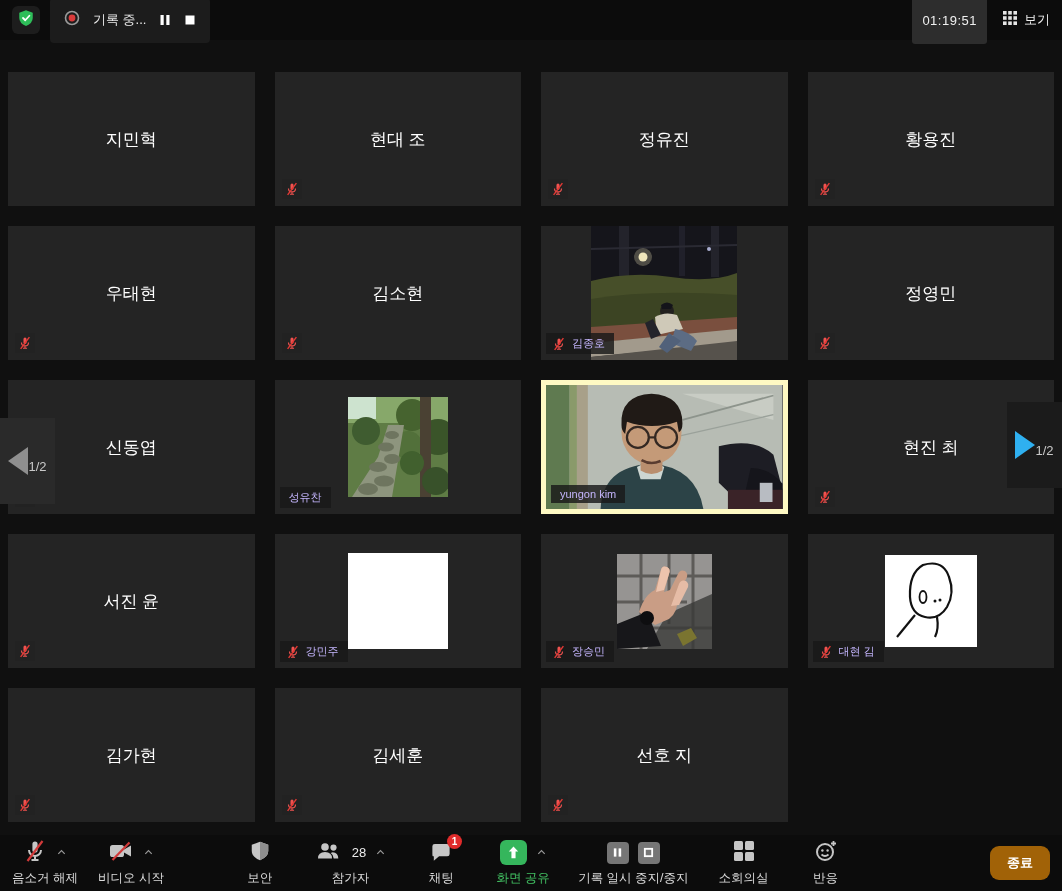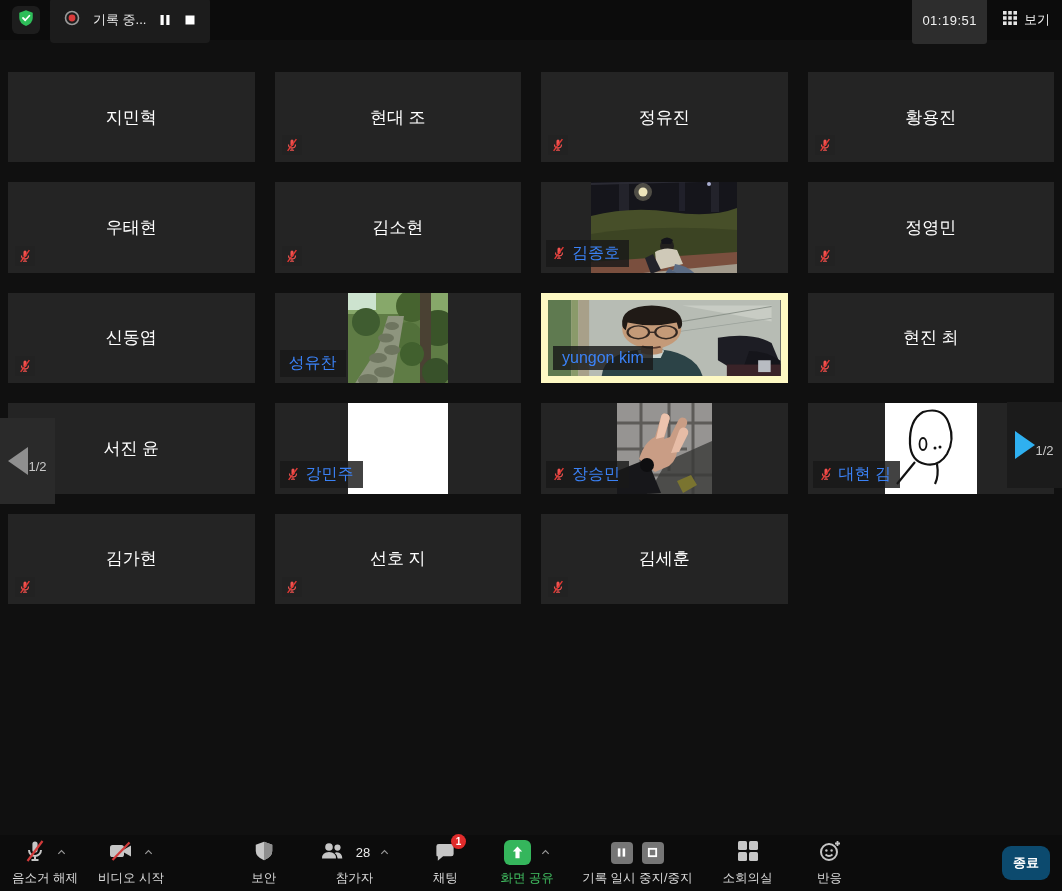--- a/index.html
+++ b/index.html
@@ -13,30 +13,30 @@
   .topbar{position:absolute;top:0;left:0;right:0;height:40px;display:flex;align-items:center;padding:0 12px;box-sizing:border-box;background:#0c0c0c;}
   .shield-badge{width:28px;height:28px;background:#1d1d1d;border-radius:6px;display:flex;align-items:center;justify-content:center;margin-right:10px;cursor:pointer;}
   .rec-widget{height:45px;background:#1c1c1c;border-radius:4px;display:flex;align-items:center;gap:13px;padding:0 14px;}
   .rec-label{font-size:13px;color:#eaeaea;}
   .tb-btn{display:flex;align-items:center;justify-content:center;cursor:pointer;}
   .tb-spacer{flex:1;}
   .timer-box{background:#2d2d2d;border-radius:3px;padding:16px 10px;font-size:13px;color:#f0f0f0;letter-spacing:.5px;}
   .view-btn{display:flex;align-items:center;gap:7px;margin-left:16px;cursor:pointer;justify-content:flex-end;}
   .view-label{font-size:13px;color:#f0f0f0;}
   
-  .grid{position:absolute;top:72px;left:8px;width:1046px;height:532px;
+  .grid{position:absolute;top:72px;left:8px;width:1046px;height:750px;
     display:grid;grid-template-columns:repeat(4,1fr);grid-template-rows:repeat(5,1fr);gap:20px;}
   .tile{position:relative;background:#242424;overflow:hidden;box-sizing:border-box;cursor:pointer;}
-  .tile.active{border:7px solid #fef9c3;}
+  .tile.active{border:5px solid #fef9c3;}
   .cname{position:absolute;inset:0;display:flex;align-items:center;justify-content:center;
     color:#ffffff;font-size:17px;}
   .media{position:absolute;inset:0;display:flex;align-items:center;justify-content:center;}
   .wsq{width:100px;height:96px;background:#ffffff;}
   .ntag{position:absolute;left:5px;bottom:6px;display:inline-flex;align-items:center;gap:6px;
-    background:rgba(24,24,24,.82);color:#3b82f6;font-size:16px;padding:3px 9px 3px 6px;z-index:3;}
+    background:rgba(24,24,24,.82);color:#c4b5fd;font-size:11px;padding:3px 9px 3px 6px;z-index:3;}
   .ntag.nomic{padding-left:9px;}
   .mic-corner{position:absolute;left:7px;bottom:7px;background:rgba(32,32,32,.55);padding:3px;line-height:0;z-index:3;}
   .mi{line-height:0;}
   
   .nav-panel{position:absolute;width:55px;height:86px;display:flex;flex-direction:row;align-items:center;justify-content:center;z-index:6;cursor:pointer;}
   .nav-left{left:0;top:418px;background:#2a2a2a;}
   .nav-right{right:0;top:402px;background:#1b1b1b;}
   .tri-left{width:0;height:0;border-top:14px solid transparent;border-bottom:14px solid transparent;border-right:20px solid #8f8f8f;}
   .tri-right{width:0;height:0;border-top:14px solid transparent;border-bottom:14px solid transparent;border-left:20px solid #2fb0f0;}
   .page-frac{font-size:13px;color:#c9c9c9;margin-top:10px;}
@@ -48,22 +48,22 @@
   .titem{display:flex;flex-direction:column;align-items:center;justify-content:center;gap:4px;cursor:pointer;min-width:54px;}
   .ticon-row{height:26px;display:flex;align-items:center;gap:9px;position:relative;}
   .tlabel{font-size:12.5px;color:#dcdcdc;white-space:nowrap;}
   .tlabel.green{color:#42c162;}
   .pcount{font-size:13px;color:#ececec;margin-left:2px;}
   .chat-wrap{position:relative;line-height:0;}
   .chat-badge{position:absolute;top:-7px;right:-9px;background:#e02b2b;color:#fff;font-size:10px;font-weight:700;
     min-width:15px;height:15px;border-radius:8px;display:flex;align-items:center;justify-content:center;padding:0 3px;box-sizing:border-box;}
   .share-ico{width:27px;height:25px;background:#35b65c;border-radius:6px;display:flex;align-items:center;justify-content:center;}
   .recbtn{width:22px;height:22px;background:#767676;border-radius:4px;display:flex;align-items:center;justify-content:center;}
-  .end-btn{margin-left:auto;background:#0c4a6e;color:#fff;font-size:13px;font-weight:700;border:none;
-    padding:8px 11px;border-radius:9px;cursor:pointer;font-family:inherit;}
+  .end-btn{margin-left:auto;background:#a16207;color:#fff;font-size:13px;font-weight:700;border:none;
+    padding:8px 17px;border-radius:9px;cursor:pointer;font-family:inherit;}
   .chev{line-height:0;opacity:.9;}
 </style>
 </head>
 <body>
 
 <div class="topbar">
   <div class="shield-badge">
     <span>
       <svg width="18" height="18" viewBox="0 0 24 24">
           <path d="M12 1.5 L21 5 v7 q0 7 -9 10.5 Q3 19 3 12 V5 Z" fill="#2ebd59"></path>
@@ -354,30 +354,30 @@
     <div class="tile">
       <div class="cname">김가현</div>
       <span class="mic-corner"><svg width="14" height="14" viewBox="0 0 24 24">
           <rect x="9.4" y="2.5" width="5.2" height="11" rx="2.6" fill="#ef5350"></rect>
           <path d="M6 11a6 6 0 0 0 12 0" stroke="#ef5350" stroke-width="2" fill="none"></path>
           <path d="M12 17.5V21 M8.5 21h7" stroke="#ef5350" stroke-width="2"></path>
           <path d="M19.5 2 L4.5 22" stroke="#e53935" stroke-width="2.4"></path>
         </svg></span>
     </div>
     <div class="tile">
+      <div class="cname">김세훈</div>
+      <span class="mic-corner"><svg width="14" height="14" viewBox="0 0 24 24">
+          <rect x="9.4" y="2.5" width="5.2" height="11" rx="2.6" fill="#ef5350"></rect>
+          <path d="M6 11a6 6 0 0 0 12 0" stroke="#ef5350" stroke-width="2" fill="none"></path>
+          <path d="M12 17.5V21 M8.5 21h7" stroke="#ef5350" stroke-width="2"></path>
+          <path d="M19.5 2 L4.5 22" stroke="#e53935" stroke-width="2.4"></path>
+        </svg></span>
+    </div>
+    <div class="tile">
       <div class="cname">선호 지</div>
-      <span class="mic-corner"><svg width="14" height="14" viewBox="0 0 24 24">
-          <rect x="9.4" y="2.5" width="5.2" height="11" rx="2.6" fill="#ef5350"></rect>
-          <path d="M6 11a6 6 0 0 0 12 0" stroke="#ef5350" stroke-width="2" fill="none"></path>
-          <path d="M12 17.5V21 M8.5 21h7" stroke="#ef5350" stroke-width="2"></path>
-          <path d="M19.5 2 L4.5 22" stroke="#e53935" stroke-width="2.4"></path>
-        </svg></span>
-    </div>
-    <div class="tile">
-      <div class="cname">김세훈</div>
       <span class="mic-corner"><svg width="14" height="14" viewBox="0 0 24 24">
           <rect x="9.4" y="2.5" width="5.2" height="11" rx="2.6" fill="#ef5350"></rect>
           <path d="M6 11a6 6 0 0 0 12 0" stroke="#ef5350" stroke-width="2" fill="none"></path>
           <path d="M12 17.5V21 M8.5 21h7" stroke="#ef5350" stroke-width="2"></path>
           <path d="M19.5 2 L4.5 22" stroke="#e53935" stroke-width="2.4"></path>
         </svg></span>
     </div>
   </div>
 
 <div class="nav-panel nav-left">

